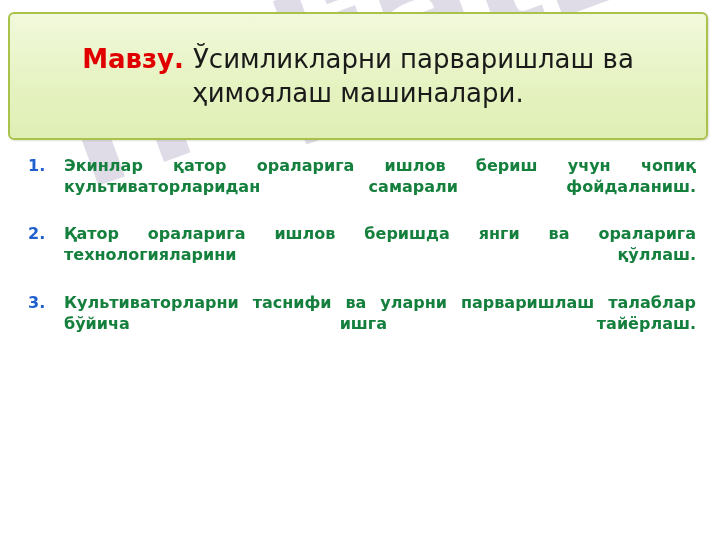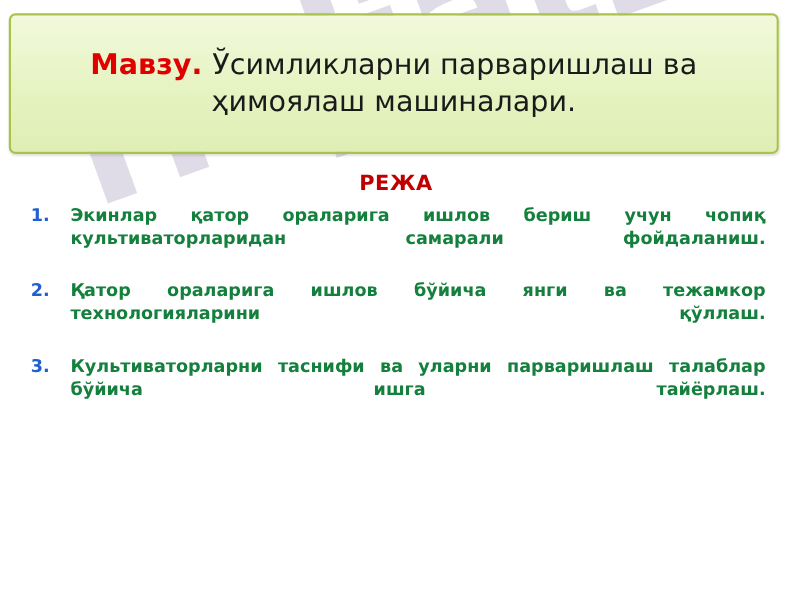--- a/index.html
+++ b/index.html
@@ -135,25 +135,24 @@
 </div>
 
 <div class="title-box">
   <div class="title-text">
     <span class="title-label">Мавзу.</span>
     <span class="title-rest">Ўсимликларни парваришлаш ва ҳимоялаш машиналари.</span>
   </div>
 </div>
 
 <div class="content">
-  <div class="plan-heading">РЕЖА</div>
   <ol class="plan-list">
     <li>
       <span class="li-text">Экинлар қатор ораларига ишлов  бериш учун чопиқ культиваторларидан самарали фойдаланиш.</span>
     </li>
     <li>
-      <span class="li-text">Қатор ораларига ишлов бўйича янги ва тежамкор технологияларини қўллаш.</span>
+      <span class="li-text">Қатор ораларига ишлов беришда янги ва ораларига технологияларини қўллаш.</span>
     </li>
     <li>
       <span class="li-text">Культиваторларни таснифи ва уларни парваришлаш талаблар бўйича ишга тайёрлаш.</span>
     </li>
   </ol>
 </div>
 
 </body></html>

